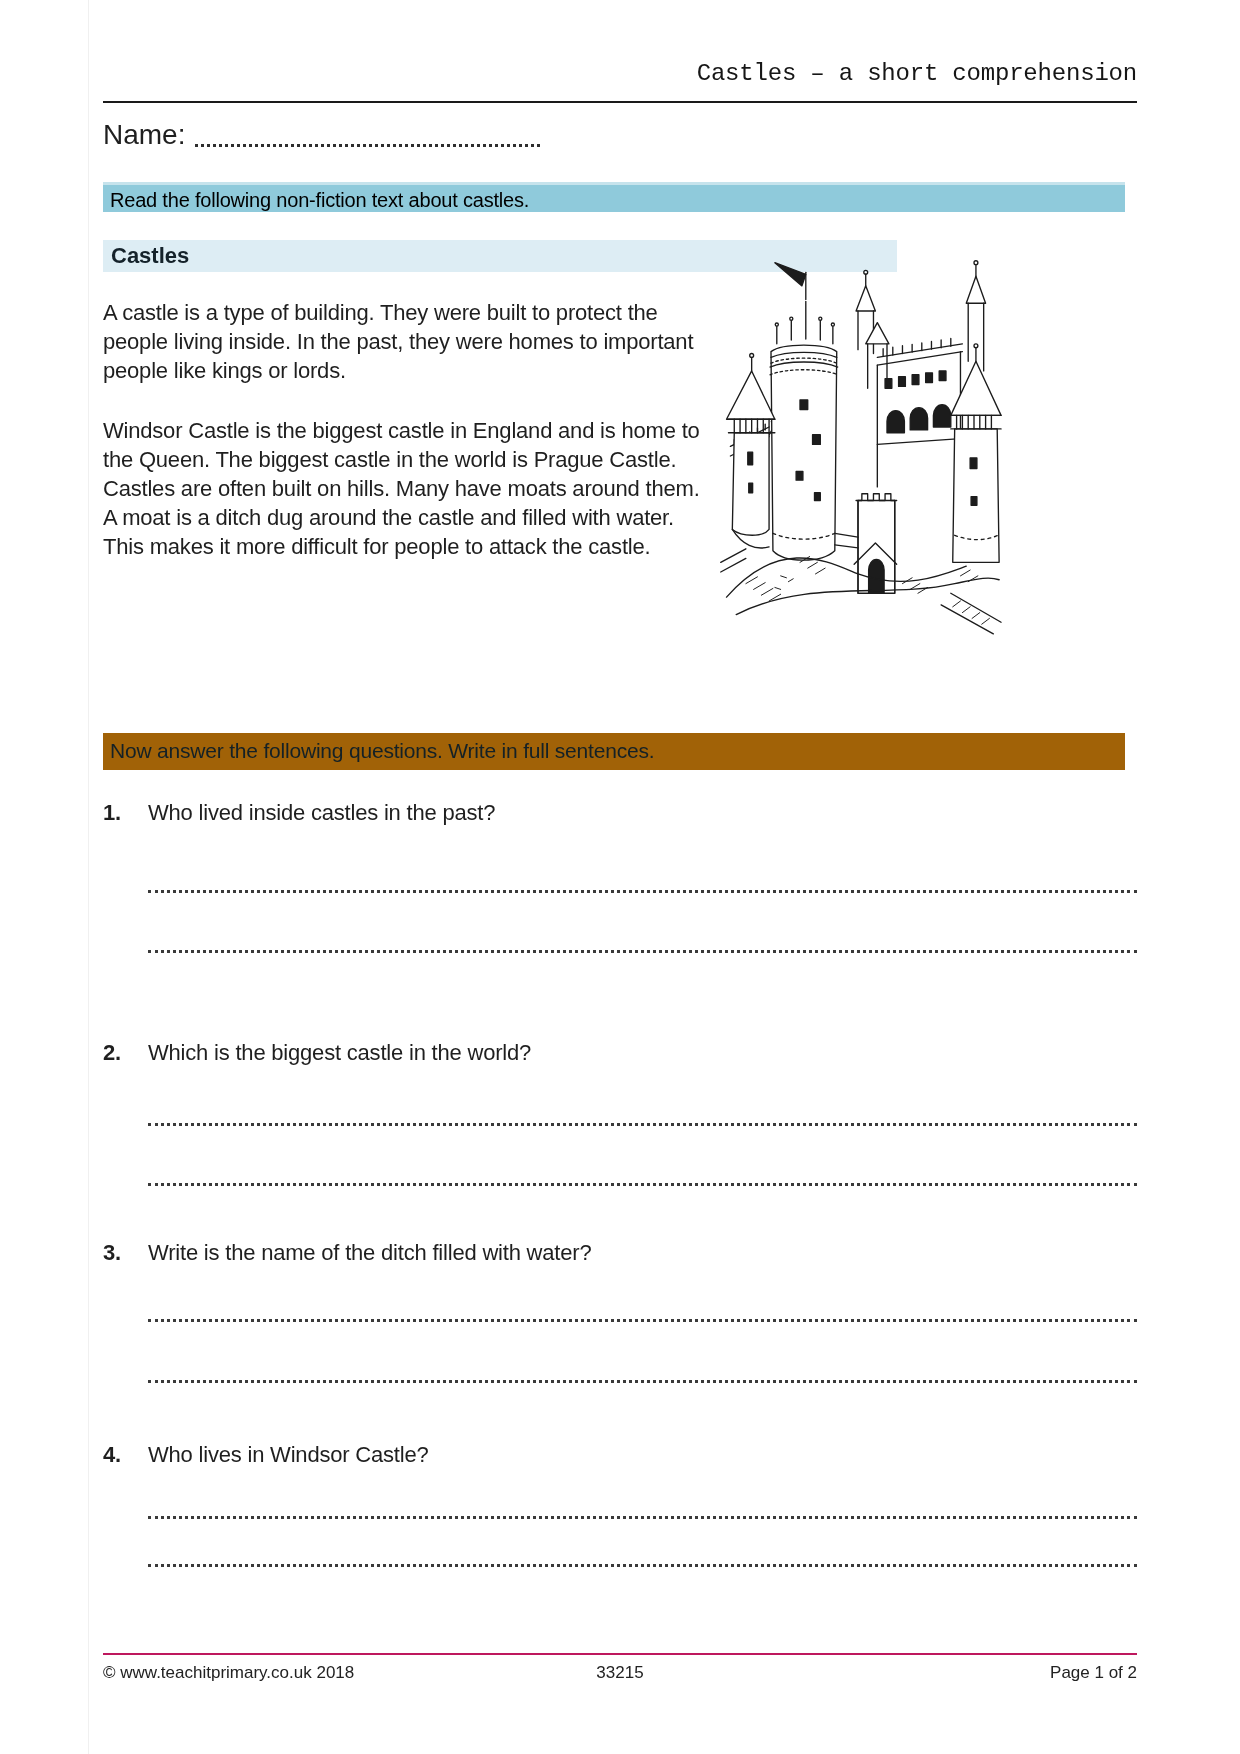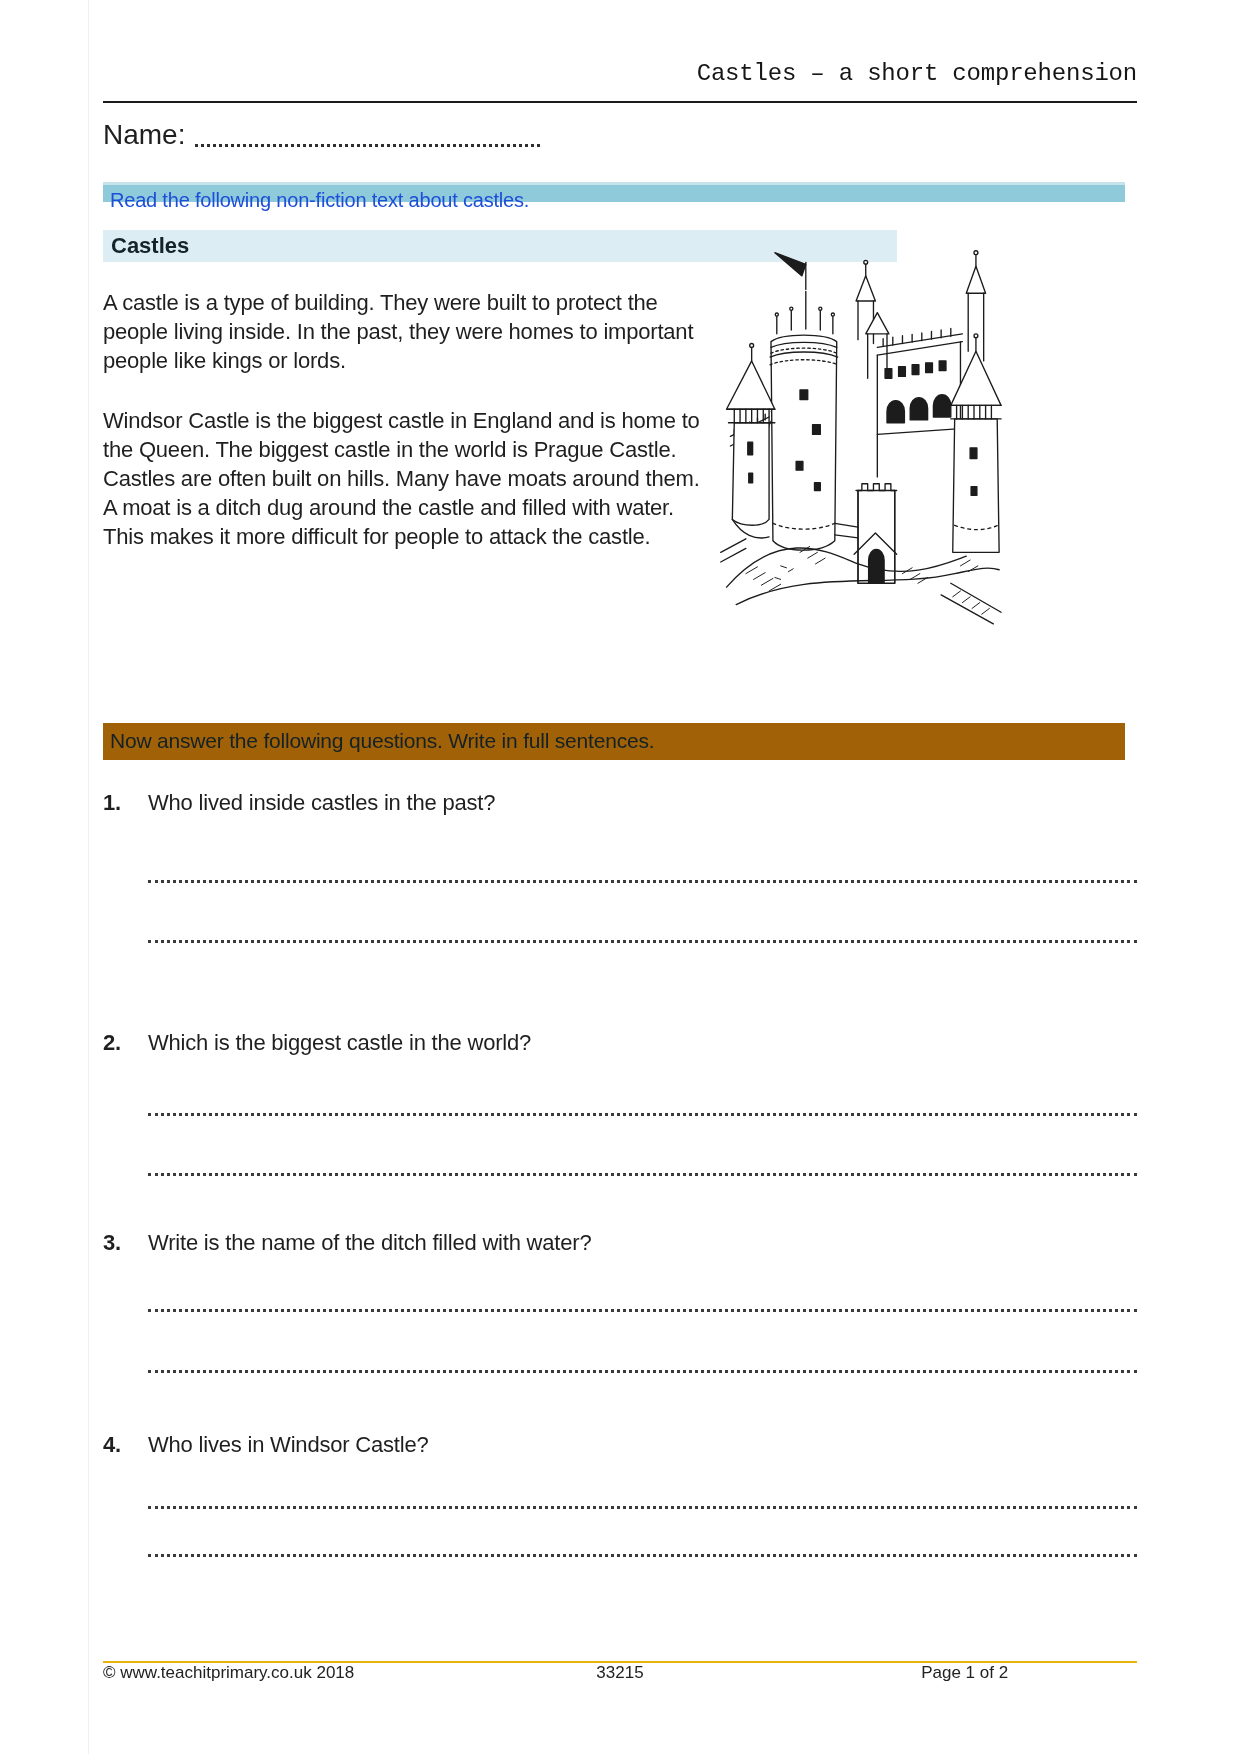--- a/index.html
+++ b/index.html
@@ -26,23 +26,23 @@
   .name-date-row{display:flex;align-items:flex-start;margin-top:17px;font-size:28px;line-height:30px;}
   .nd-label{white-space:nowrap;margin-right:10px;}
   .dots{display:inline-block;height:24px;border-bottom:3px dotted #2e2e2e;}
   .name-dots{width:345px;margin-right:58px;}
   .date-group{display:flex;align-items:flex-end;flex:1;}
   .date-dots{flex:1;}
 
   
   .banner{box-sizing:border-box;width:1022px;}
   .banner-mid{
-    margin-top:32px;height:20px;line-height:30px;
+    margin-top:32px;height:30px;line-height:30px;
     background:#8fcadb;border-top:3px solid #c6e3ec;
-    padding-left:7px;font-size:20px;letter-spacing:-0.2px;color:#1d4ed8;
+    padding-left:7px;font-size:20px;letter-spacing:-0.2px;color:#000000;
   }
   .banner-light{
     margin-top:88px;background:#a16207;
     padding:6px 0 7px 7px;font-size:21px;line-height:24px;
     letter-spacing:-0.2px;color:#142126;
   }
 
   
   .passage{position:relative;margin-top:28px;min-height:405px;}
   .passage-heading{
@@ -65,25 +65,25 @@
   .qtext{flex:1;}
   .q1{margin-top:28px;}
   .q2{margin-top:85px;}
   .q3{margin-top:52px;}
   .q4{margin-top:57px;}
   .answer-line{margin-left:45px;border-bottom:3px dotted #3a3a3a;}
   .h62{height:62px;} .h57{height:57px;} .h55{height:55px;}
   .h51{height:51px;} .h58{height:58px;} .h46{height:46px;} .h45{height:45px;}
 
   
-  .footer{margin-top:auto;border-top:2px solid #eab308;padding-top:0;}
+  .footer{margin-top:auto;border-top:2px solid #be185d;padding-top:8px;}
   .footer-row{display:flex;font-size:17px;color:#222;line-height:20px;}
   .footer-left{flex:1;text-align:left;}
   .footer-center{flex:1;text-align:center;}
-  .footer-right{flex:1;text-align:center;}
+  .footer-right{flex:1;text-align:right;}
 </style>
 </head>
 <body>
 
 <div class="page">
   <div class="page-edge"></div>
 
   <div class="doc-title">Castles – a short comprehension</div>
 
   <div class="name-date-row">

